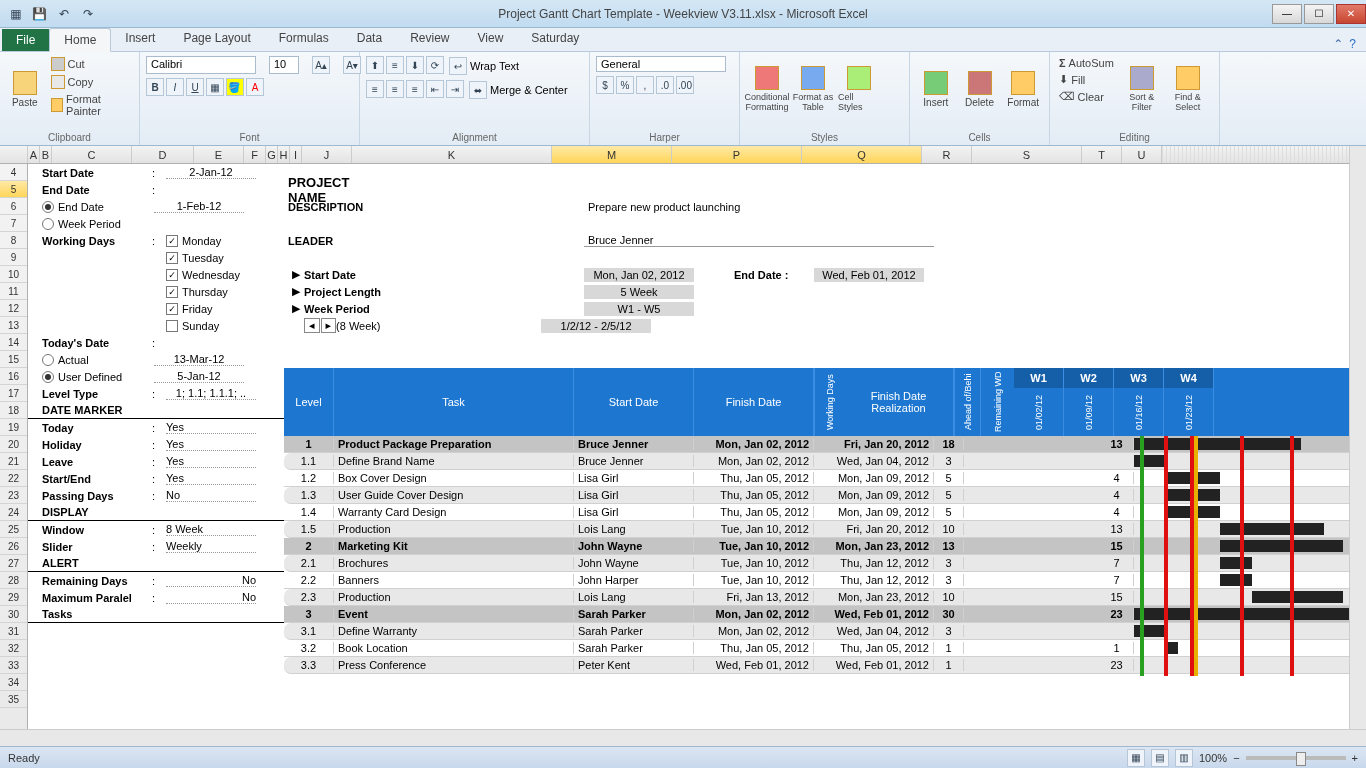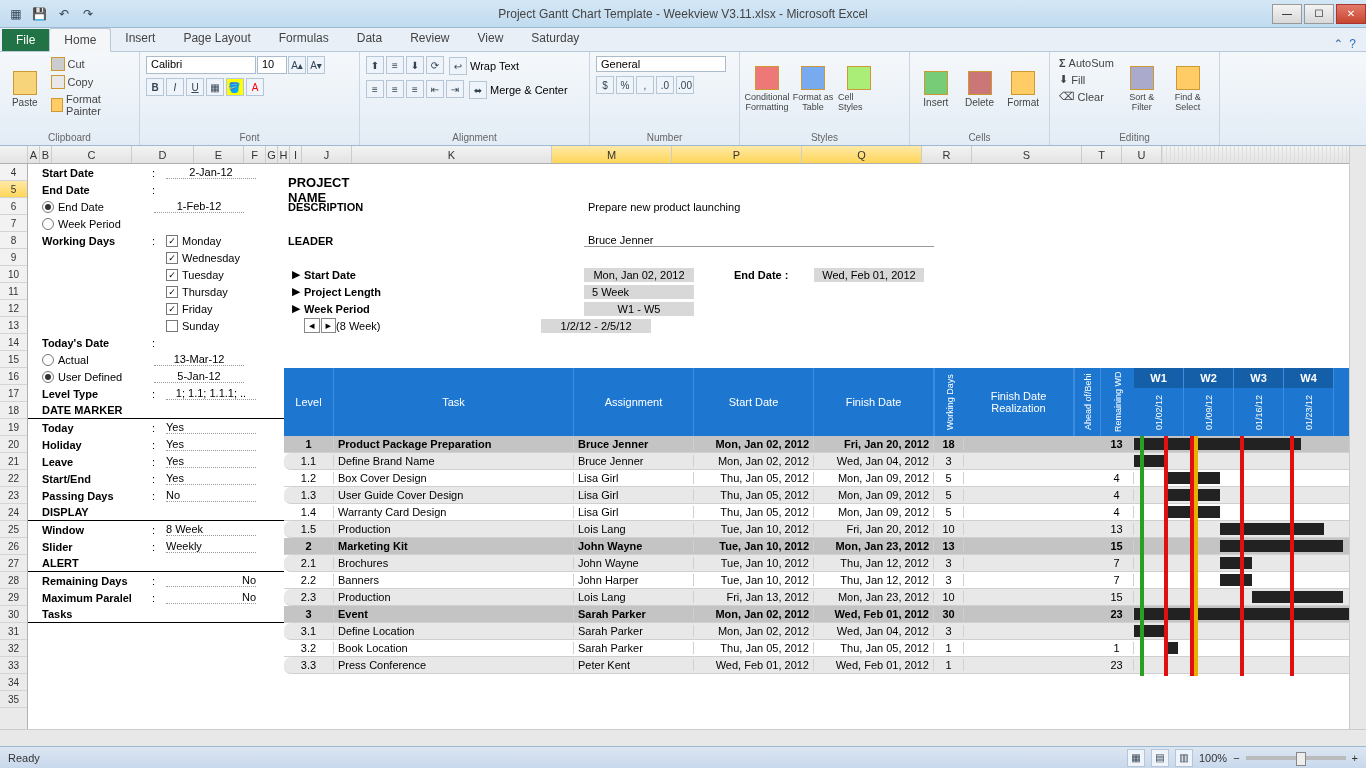--- a/index.html
+++ b/index.html
@@ -149,21 +149,21 @@
         <div class="small-btn">
             <span class="ico" style="width:14px;height:14px;background:#fc6"></span>
             <span>Format Painter</span>
           </div>
       </div>
     </div>
     <div class="rgroup-label">Clipboard</div>
   </div>
   <div class="rgroup" style="width:220px">
     <div class="rgroup-body" style="flex-direction:column;gap:4px">
-      <div style="display:flex;gap:1px">
+      <div style="display:flex;gap:13px">
         <span class="combo" style="width:110px">Calibri</span>
         <span class="combo" style="width:30px">10</span>
         <span class="mini">A▴</span>
         <span class="mini">A▾</span>
       </div>
       <div style="display:flex;gap:2px">
         <span class="mini" style="font-weight:bold">B</span>
         <span class="mini" style="font-style:italic">I</span>
         <span class="mini" style="text-decoration:underline">U</span>
         <span class="mini">▦</span>
@@ -203,21 +203,21 @@
     <div class="rgroup-body" style="flex-direction:column;gap:4px">
       <span class="combo" style="width:130px">General</span>
       <div style="display:flex;gap:2px">
         <span class="mini">$</span>
         <span class="mini">%</span>
         <span class="mini">,</span>
         <span class="mini">.0</span>
         <span class="mini">.00</span>
       </div>
     </div>
-    <div class="rgroup-label">Number</div>
+    <div class="rgroup-label">Harper</div>
   </div>
   <div class="rgroup" style="width:170px">
     <div class="rgroup-body">
       <div class="big-btn">
           <span class="ico" style="background:#e77"></span>
           <span style="font-size:9px;text-align:center">Conditional Formatting</span>
         </div>
       <div class="big-btn">
           <span class="ico" style="background:#7ae"></span>
           <span style="font-size:9px;text-align:center">Format as Table</span>
@@ -356,26 +356,26 @@
         </div>
         <div class="cfg-row ">
           <span class="cfg-lbl" style="font-weight:bold">Working Days</span>
           <span class="cfg-colon">:</span>
           <span class="check on"></span>
           <span>Monday</span>
         </div>
         <div class="cfg-row ">
           <span style="width:124px"></span>
           <span class="check on"></span>
-          <span>Wednesday</span>
+          <span>Tuesday</span>
         </div>
         <div class="cfg-row ">
           <span style="width:124px"></span>
           <span class="check on"></span>
-          <span>Tuesday</span>
+          <span>Wednesday</span>
         </div>
         <div class="cfg-row ">
           <span style="width:124px"></span>
           <span class="check on"></span>
           <span>Thursday</span>
         </div>
         <div class="cfg-row ">
           <span style="width:124px"></span>
           <span class="check on"></span>
           <span>Friday</span>
@@ -487,21 +487,21 @@
           <span style="width:160px"></span>
           <span style="background:#d8d8d8;padding:1px 8px;text-align:center;width:110px">Mon, Jan 02, 2012</span>
           <span style="width:40px"></span>
           <span style="font-weight:bold;width:80px">End Date :</span>
           <span style="background:#d8d8d8;padding:1px 8px;text-align:center;width:110px">Wed, Feb 01, 2012</span>
         </div>
         <div class="prow" style="height: 17px;">
           <span style="width:20px;padding-left:8px">▶</span>
           <span style="width:120px;font-weight:bold">Project Length</span>
           <span style="width:160px"></span>
-          <span style="background:#d8d8d8;padding:1px 8px;text-align:left;width:110px">5 Week</span>
+          <span style="background:#d8d8d8;padding:1px 8px;text-align:center;width:110px">5 Week</span>
         </div>
         <div class="prow" style="height: 17px;">
           <span style="width:20px;padding-left:8px">▶</span>
           <span style="width:120px;font-weight:bold">Week Period</span>
           <span style="width:160px"></span>
           <span style="background:#d8d8d8;padding:1px 8px;text-align:center;width:110px">W1 - W5</span>
         </div>
         <div class="prow" style="height: 17px;">
           <span style="width:20px;padding-left:8px"></span>
           <span style="border:1px solid #888;padding:0 4px;margin-right:1px">◂</span>
@@ -509,21 +509,20 @@
           <span style="width:80px;text-align:left;padding-right:10px">(8 Week)</span>
           <span style="width:125px"></span>
           <span style="background:#d8d8d8;padding:1px 8px;text-align:center;width:110px">1/2/12 - 2/5/12</span>
         </div>
         <div class="prow" style="height: 17px;"></div>
       </div>
 
     <div class="gantt-hdr" id="ganttHdr">
 <div class="gh" style="width:50px">Level</div>
 <div class="gh" style="width:240px">Task</div>
-<div class="gh" style="width:120px">Assignment</div>
 <div class="gh" style="width:120px">Start Date</div>
 <div class="gh" style="width:120px">Finish Date</div>
 <div class="gh vert" style="width:30px">Working Days</div>
 <div class="gh" style="width:110px">Finish Date Realization</div>
 <div class="gh vert" style="width:26px">Ahead of/Behi</div>
 <div class="gh vert" style="width:34px">Remaining WD</div>
         <div class="week-hdr">
           <div class="wk">W1</div>
           <div class="wd">01/02/12</div>
         </div>
@@ -691,21 +690,21 @@
     <div class="gc ctr" style="width:30px">30</div>
     <div class="gc" style="width:110px"></div>
     <div class="gc ctr" style="width:26px"></div>
     <div class="gc ctr" style="width:34px">23</div>
     <div class="gantt-bars">
             <div class="bar" style="left:0%;width:100%"></div>
           </div>
         </div>
         <div class="gr alt">
     <div class="gc ctr" style="width:50px">3.1</div>
-    <div class="gc" style="width:240px">Define Location</div>
+    <div class="gc" style="width:240px">Define Warranty</div>
     <div class="gc" style="width:120px">Sarah Parker</div>
     <div class="gc rt" style="width:120px">Mon, Jan 02, 2012</div>
     <div class="gc rt" style="width:120px">Wed, Jan 04, 2012</div>
     <div class="gc ctr" style="width:30px">3</div>
     <div class="gc" style="width:110px"></div>
     <div class="gc ctr" style="width:26px"></div>
     <div class="gc ctr" style="width:34px"></div>
     <div class="gantt-bars">
             <div class="bar" style="left:0%;width:14%"></div>
           </div>

